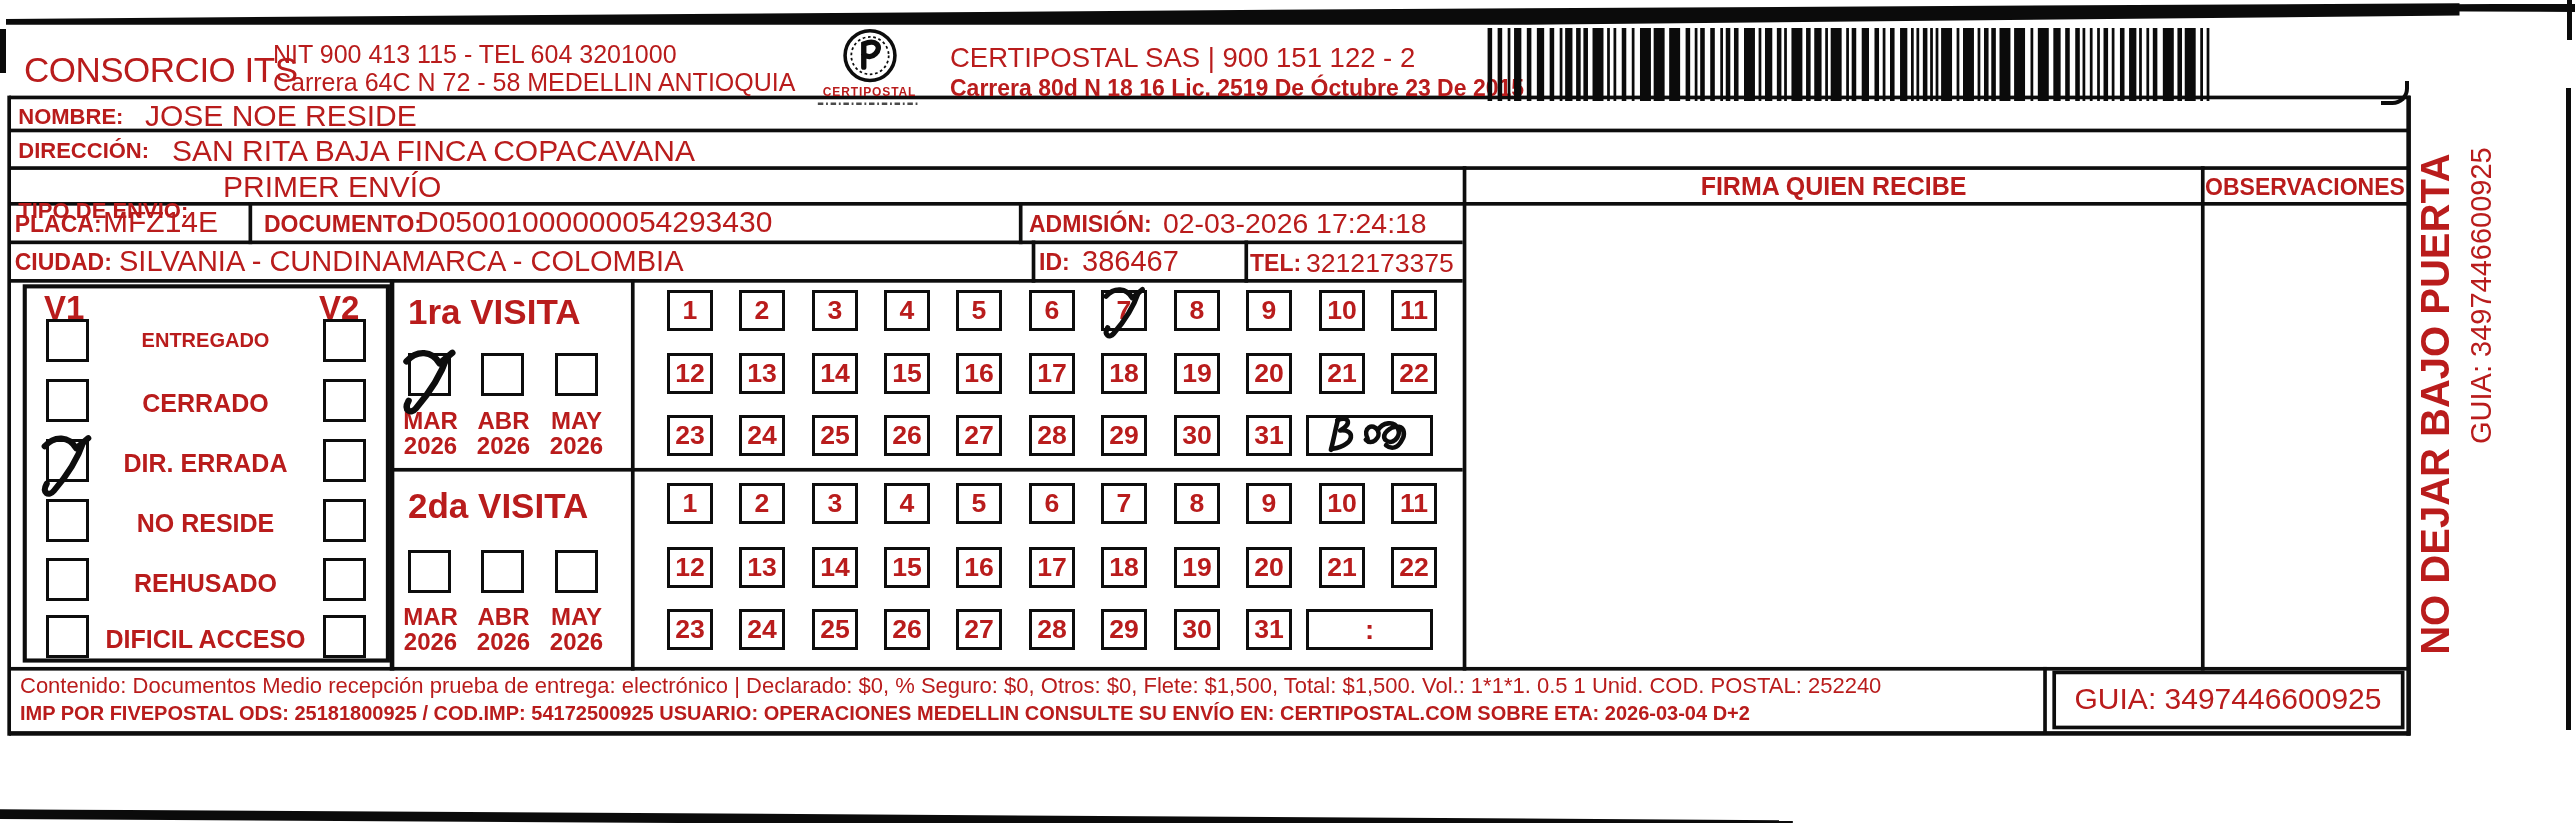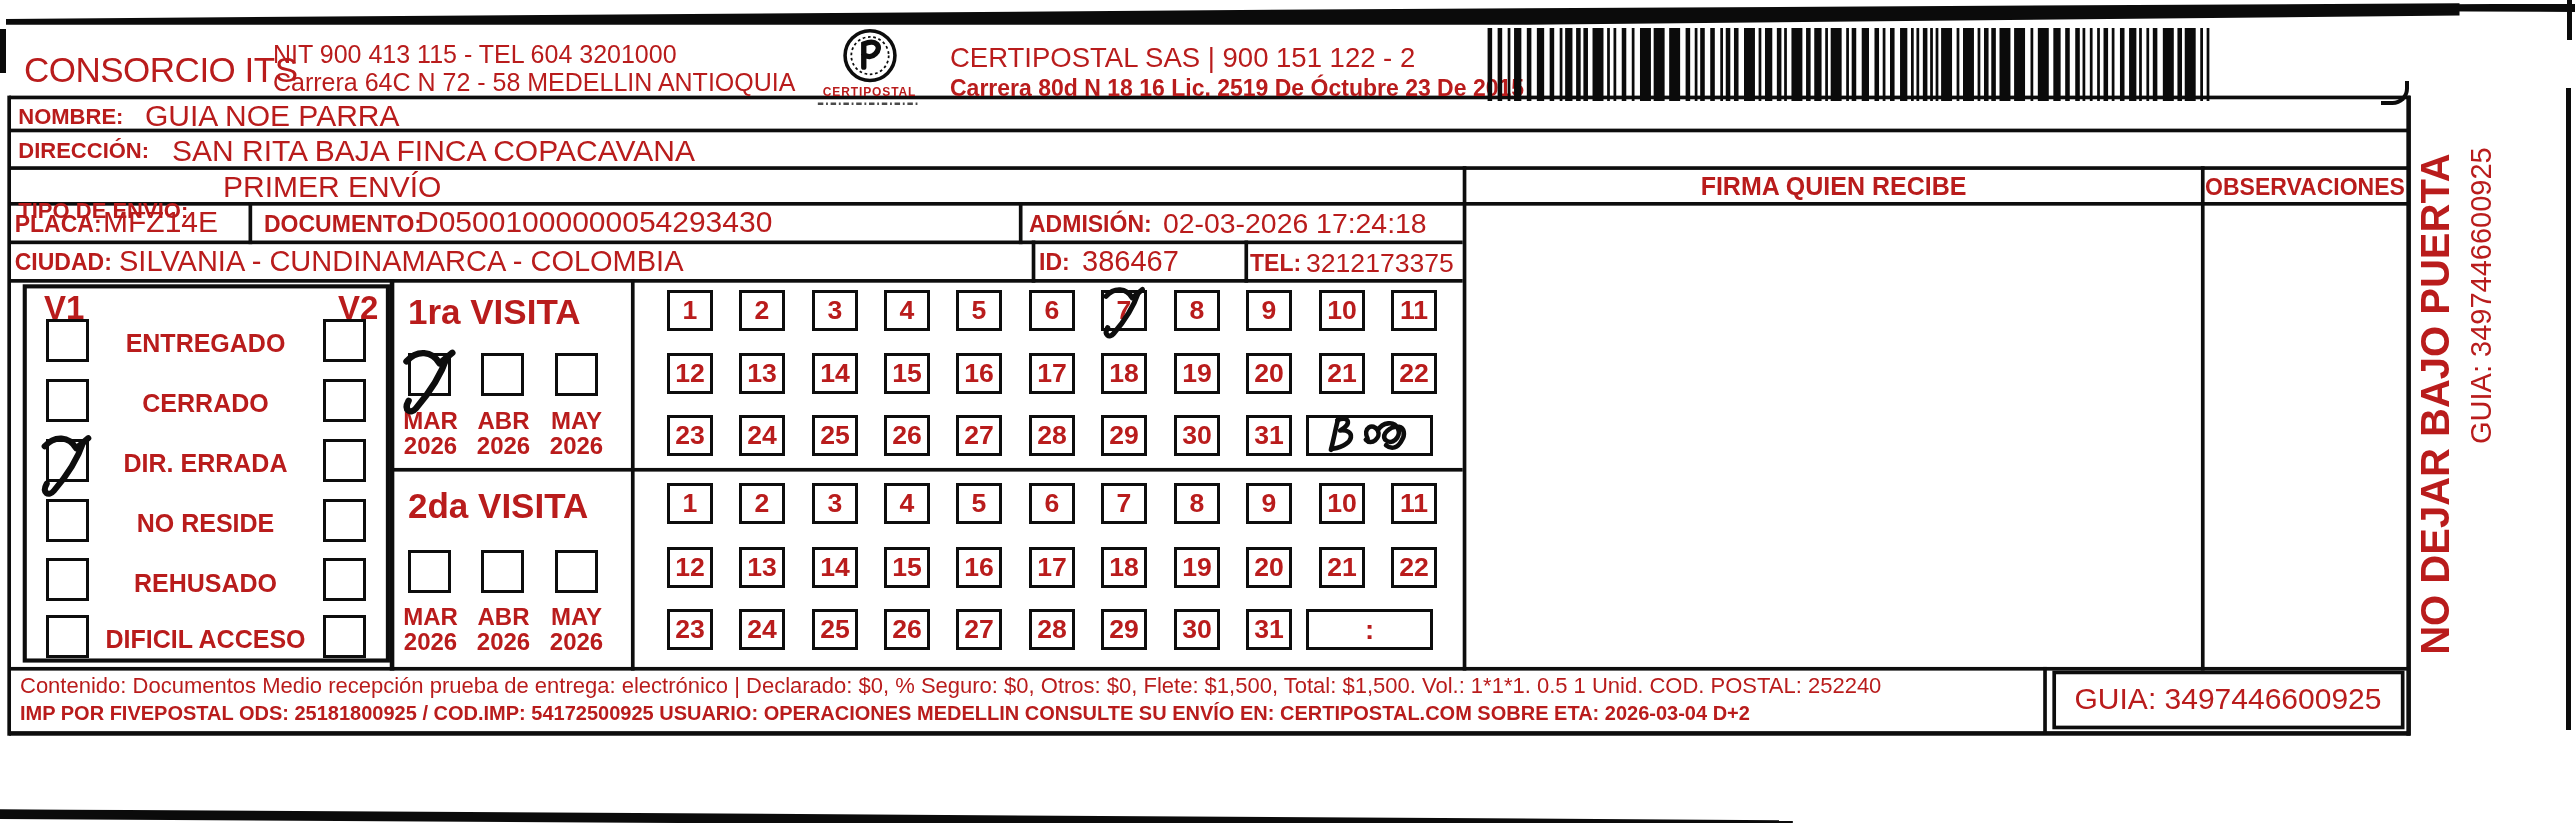--- a/index.html
+++ b/index.html
@@ -145,21 +145,21 @@
       <rect x="724" y="0" width="3" height="80"></rect>
       <rect x="731" y="0" width="5" height="80"></rect>
       <rect x="742" y="0" width="12" height="80"></rect>
       <rect x="758" y="0" width="5" height="80"></rect>
       <rect x="766" y="0" width="12" height="80"></rect>
       <rect x="783" y="0" width="3" height="80"></rect>
       <rect x="790" y="0" width="3" height="80"></rect>
     </svg>
 
   <div class="t b" style="left:18.3px;top:104px;font-size:22px;">NOMBRE:</div>
-  <div class="t" style="left:145px;top:99px;font-size:30px;">GUIA NOE PARRA</div>
+  <div class="t" style="left:145px;top:99px;font-size:30px;">JOSE NOE RESIDE</div>
 
   <div class="t b" style="left:18.3px;top:138px;font-size:22px;">DIRECCIÓN:</div>
   <div class="t" style="left:172px;top:134px;font-size:30px;">SAN RITA BAJA FINCA COPACAVANA</div>
 
   <div class="t b" style="left:18.3px;top:175px;font-size:22px;margin-top:23px;">TIPO DE ENVIO:</div>
   <div class="t" style="left:223px;top:170px;font-size:30px;text-align:right;">PRIMER ENVÍO</div>
 
   <div class="t b" style="left:14.7px;top:211px;font-size:23px;">PLACA:</div>
   <div class="t" style="left:103px;top:205px;font-size:30px;">MFZ14E</div>
   <div class="t b" style="left:264px;top:211px;font-size:23px;">DOCUMENTO:</div>
@@ -168,21 +168,21 @@
   <div class="t" style="left:1163px;top:207px;font-size:28.4px;">02-03-2026 17:24:18</div>
 
   <div class="t b" style="left:14.7px;top:249px;font-size:23px;">CIUDAD:</div>
   <div class="t" style="left:119px;top:245px;font-size:29px;">SILVANIA - CUNDINAMARCA - COLOMBIA</div>
   <div class="t b" style="left:1039px;top:249px;font-size:23px;">ID:</div>
   <div class="t" style="left:1082px;top:245px;font-size:29px;">386467</div>
   <div class="t b" style="left:1250px;top:250px;font-size:23px;">TEL:</div>
   <div class="t" style="left:1306px;top:248px;font-size:26.6px;">3212173375</div>
 
   <div class="t b" style="left:44px;top:289px;font-size:33px;">V1</div>
-  <div class="t b" style="left:319px;top:289px;font-size:33px;margin-left:19px;">V2</div>
+  <div class="t b" style="left:319px;top:289px;font-size:33px;">V2</div>
 
   <div class="t b" style="left:408px;top:292px;font-size:35px;">1ra VISITA</div>
   <div class="t b" style="left:408px;top:486px;font-size:35px;">2da VISITA</div>
 
   <div class="wide" style="left:1306px;top:415px;">
     <svg class="ovl" style="left:-1.8px;top:-5.5px;width:125px;height:46px;" viewBox="0 0 136 50">
       <g fill="none" stroke="#0d0d0d" stroke-width="5" stroke-linecap="round" stroke-linejoin="round">
         <path d="M34,6 C31,17 29,29 26,40"></path>
         <path d="M33,8 C45,2 50,12 36,19 C52,17 54,34 28,39"></path>
         <path d="M66,28 C60,16 72,10 77,19 C81,27 70,36 64,29 M77,19 C82,10 95,8 99,17 C103,26 92,36 85,29 C81,23 90,14 100,15 C106,16 107,24 103,30 C99,38 92,40 86,35"></path>
@@ -195,21 +195,21 @@
   <div class="t b ctr" style="left:2203px;top:174px;width:204px;font-size:23px;">OBSERVACIONES</div>
 
   <div class="t" style="left:20px;top:673px;font-size:22px;">Contenido: Documentos Medio recepción prueba de entrega: electrónico | Declarado: $0, % Seguro: $0, Otros: $0, Flete: $1,500, Total: $1,500. Vol.: 1*1*1. 0.5  1 Unid. COD. POSTAL: 252240</div>
   <div class="t b" style="left:20px;top:702px;font-size:20px;">IMP POR FIVEPOSTAL ODS: 25181800925 / COD.IMP: 54172500925 USUARIO: OPERACIONES MEDELLIN CONSULTE SU ENVÍO EN: CERTIPOSTAL.COM SOBRE ETA: 2026-03-04 D+2</div>
   <div class="t ctr" style="left:2054px;top:682px;width:348px;font-size:30px;">GUIA: 3497446600925</div>
 
   <div class="t b ctr" style="left:2412px;top:690px;width:572px;font-size:40px;transform:rotate(-90deg);transform-origin:0 0;">NO DEJAR BAJO PUERTA</div>
   <div class="t ctr" style="left:2465px;top:444px;width:292px;font-size:29px;transform:rotate(-90deg);transform-origin:0 0;">GUIA: 3497446600925</div>
 
 <div class="cb" style="left:46px;top:319px;"></div>
-    <div class="t b ctr" style="left:92px;top:329px;width:227px;font-size:25px;">ENTREGADO</div>
+    <div class="t b ctr" style="left:92px;top:329px;width:227px;font-size:20px;">ENTREGADO</div>
     <div class="cb" style="left:323px;top:319px;"></div>
     <div class="cb" style="left:46px;top:379px;"></div>
     <div class="t b ctr" style="left:92px;top:389px;width:227px;font-size:25px;">CERRADO</div>
     <div class="cb" style="left:323px;top:379px;"></div>
     <div class="cb" style="left:46px;top:439px;"></div>
     <div class="t b ctr" style="left:92px;top:449px;width:227px;font-size:25px;">DIR. ERRADA</div>
     <div class="cb" style="left:323px;top:439px;"></div>
     <svg viewBox="0 0 60 72" class="ovl" style="left:35px;top:428px;width:66px;height:73px;">
       <g fill="none" stroke="#0d0d0d" stroke-width="6" stroke-linecap="round" stroke-linejoin="round">
         <path d="M7,18 C17,7 31,8 38,20 L50,10"></path>

